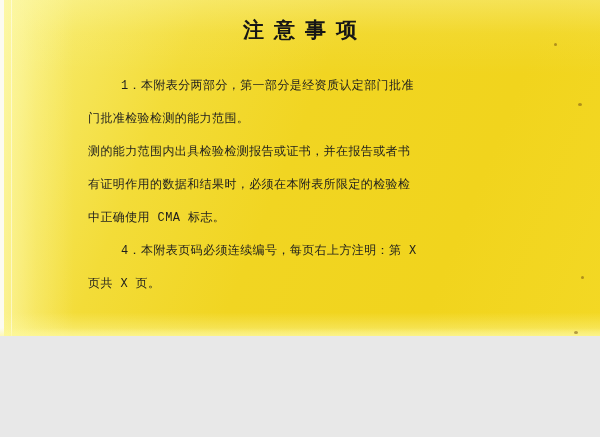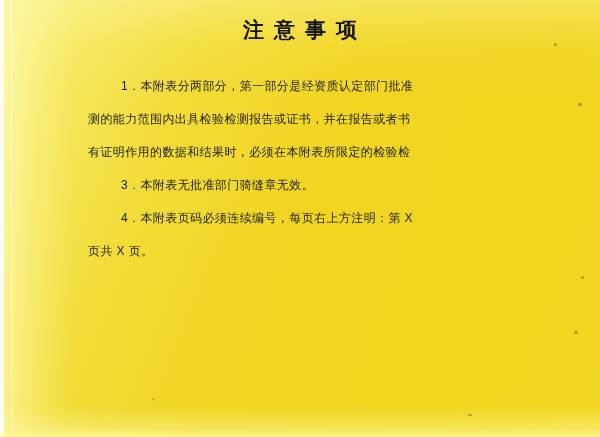--- a/index.html
+++ b/index.html
@@ -3,30 +3,30 @@
 <meta charset="utf-8">
 <style>
   html, body {
     margin: 0;
     padding: 0;
     background: #e8e8e8;
   }
   .page {
     position: relative;
     width: 600px;
-    height: 437px;
+    height: 336px;
     overflow: hidden;
     background: linear-gradient(112deg,
       #f9f188 0%,
       #f6e75f 12%,
       #f3dc38 28%,
       #f1d522 48%,
       #f1d41d 75%,
       #f3d824 100%);
-    font-family: Liberation Sans, sans-serif;
+    font-family: Liberation Mono, monospace;
   }
   
   .light-overlay {
     position: absolute;
     left: 0; top: 0; right: 0; bottom: 0;
     background: linear-gradient(180deg,
       rgba(252,248,170,0.40) 0%,
       rgba(252,248,170,0.10) 10%,
       rgba(252,248,170,0.00) 22%,
       rgba(252,248,170,0.00) 93%,
@@ -122,23 +122,24 @@
   <div class="edge-fade"></div>
   <div class="light-overlay"></div>
   <div class="edge-white"></div>
   <div class="edge-line"></div>
   <div class="bottom-strip"></div>
 
   <h1 class="doc-title">注意事项</h1>
 
   <div class="doc-body">
     <div class="doc-line indent">1．本附表分两部分，第一部分是经资质认定部门批准</div>
+    <div class="doc-line">门批准检验检测的能力范围。</div>
     <div class="doc-line">测的能力范围内出具检验检测报告或证书，并在报告或者书</div>
     <div class="doc-line">有证明作用的数据和结果时，必须在本附表所限定的检验检</div>
-    <div class="doc-line indent">3．本附表无批准部门骑缝章无效。</div>
+    <div class="doc-line">中正确使用 CMA 标志。</div>
     <div class="doc-line indent">4．本附表页码必须连续编号，每页右上方注明：第 X</div>
     <div class="doc-line">页共 X 页。</div>
   </div>
 
   <div class="speck s1"></div>
   <div class="speck s2"></div>
   <div class="speck s3"></div>
   <div class="speck s4"></div>
   <div class="speck s5"></div>
   <div class="speck s6"></div>

